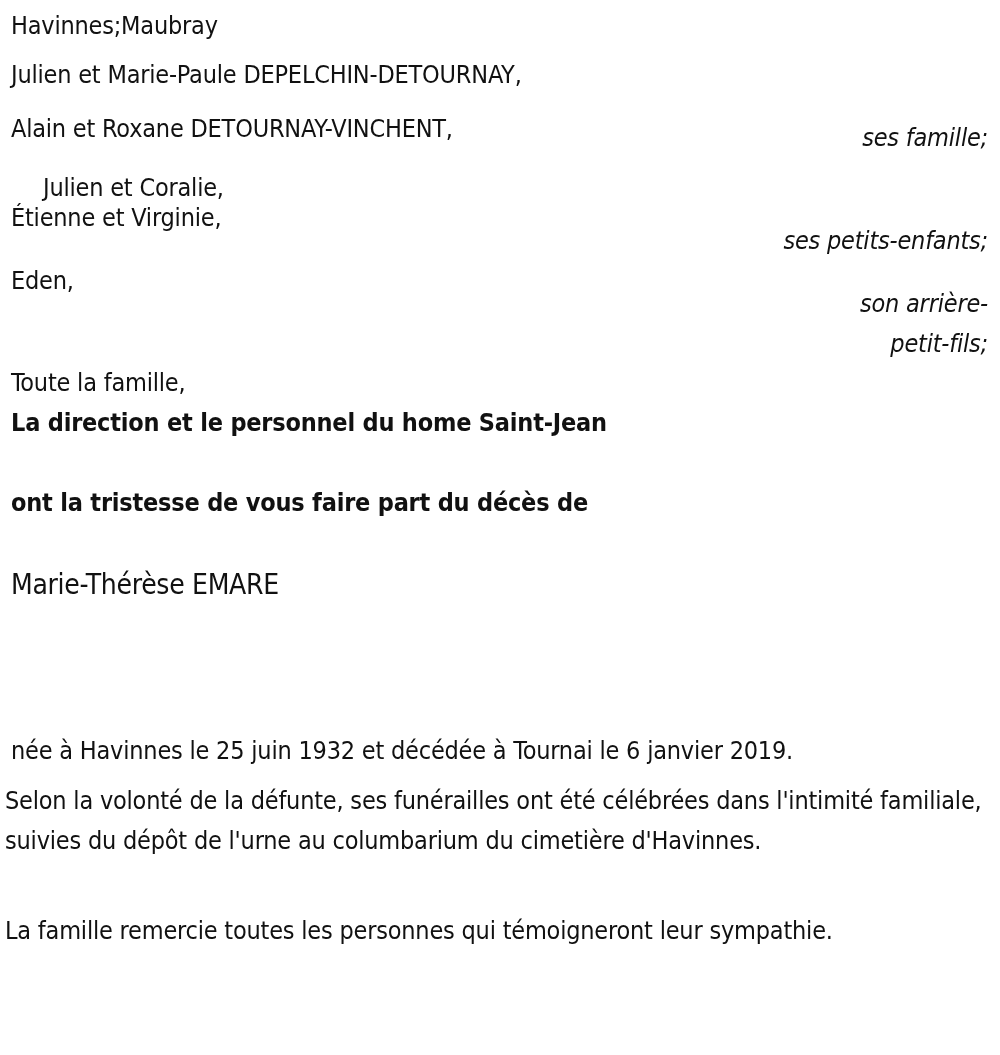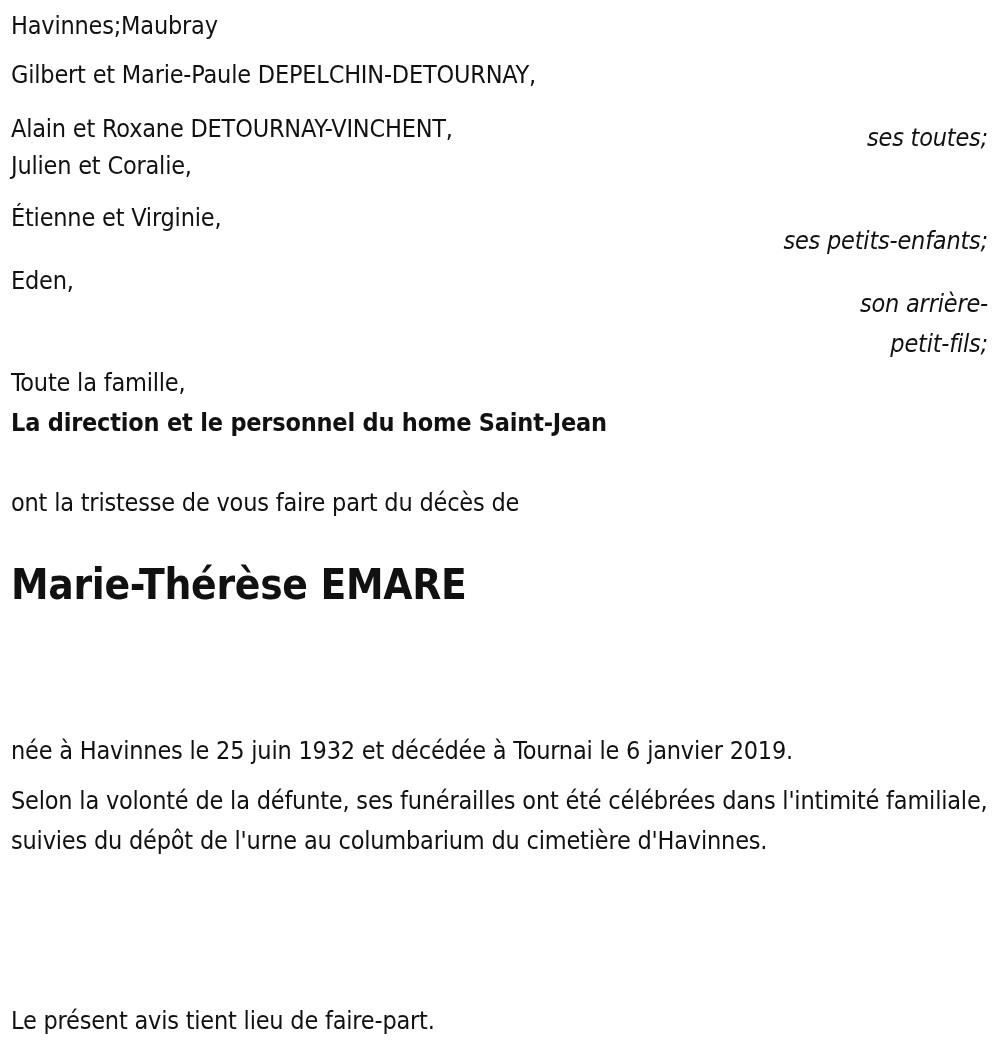--- a/index.html
+++ b/index.html
@@ -32,68 +32,68 @@
       position: absolute;
       right: 12px;
       font-style: italic;
       white-space: nowrap;
       text-align: right;
       letter-spacing: -0.2px;
     }
     .deceased {
       position: absolute;
       left: 11px;
-      font-weight: bold;
-      font-size: 42px;
+      font-weight: normal;
+      font-size: 28px;
       line-height: 44px;
       white-space: nowrap;
       letter-spacing: -0.3px;
     }
     .para {
       position: absolute;
-      left: 11px;
+      left: 5px;
       width: 980px;
       letter-spacing: -0.2px;
     }
   </style>
 </head>
 <body>
 
 <div class="notice">
 
   <div class="line" style="top:6px;">Havinnes;Maubray</div>
 
   <div>
-    <div class="line" style="top:55px;">Gilbert et Marie-Paule DEPELCHIN-DETOURNAY,</div>
+    <div class="line" style="top:55px;">Julien et Marie-Paule DEPELCHIN-DETOURNAY,</div>
     <div class="line" style="top:109px;">Alain et Roxane DETOURNAY-VINCHENT,</div>
-    <div class="role" style="top:118px;">ses toutes;</div>
+    <div class="role" style="top:118px;">ses famille;</div>
   </div>
 
   <div>
-    <div class="line" style="top:146px;">Julien et Coralie,</div>
+    <div class="line" style="top:168px;margin-left:32px;">Julien et Coralie,</div>
     <div class="line" style="top:198px;">Étienne et Virginie,</div>
     <div class="role" style="top:221px;">ses petits-enfants;</div>
   </div>
 
   <div>
     <div class="line" style="top:261px;">Eden,</div>
     <div class="role" style="top:284px;">son arrière-</div>
     <div class="role" style="top:324px;">petit-fils;</div>
   </div>
 
   <div>
     <div class="line" style="top:363px;">Toute la famille,</div>
     <div class="line" style="top:403px;font-weight:bold;">La direction et le personnel du home Saint-Jean</div>
   </div>
 
-  <div class="line" style="top:483px;">ont la tristesse de vous faire part du décès de</div>
+  <div class="line" style="top:483px;font-weight:bold;">ont la tristesse de vous faire part du décès de</div>
 
   <div class="deceased" style="top:563px;">Marie-Thérèse EMARE</div>
 
 
   <div class="line" style="top:731px;">née à Havinnes le 25 juin 1932 et décédée à Tournai le 6 janvier 2019.</div>
 
   <div class="para" style="top:781px;">Selon la volonté de la défunte, ses funérailles ont été célébrées dans l'intimité familiale, suivies du dépôt de l'urne au columbarium du cimetière d'Havinnes.</div>
 
+  <div class="para" style="top:911px;">La famille remercie toutes les personnes qui témoigneront leur sympathie.</div>
 
-  <div class="line" style="top:1001px;">Le présent avis tient lieu de faire-part.</div>
 
 </div>
 
 </body></html>

